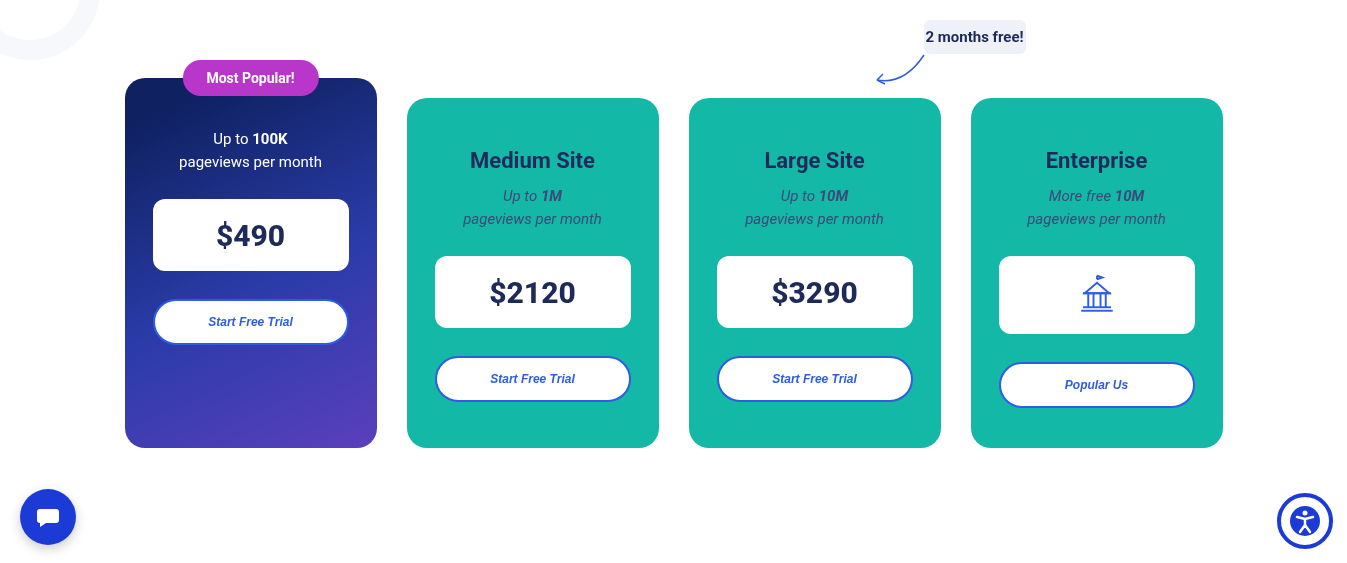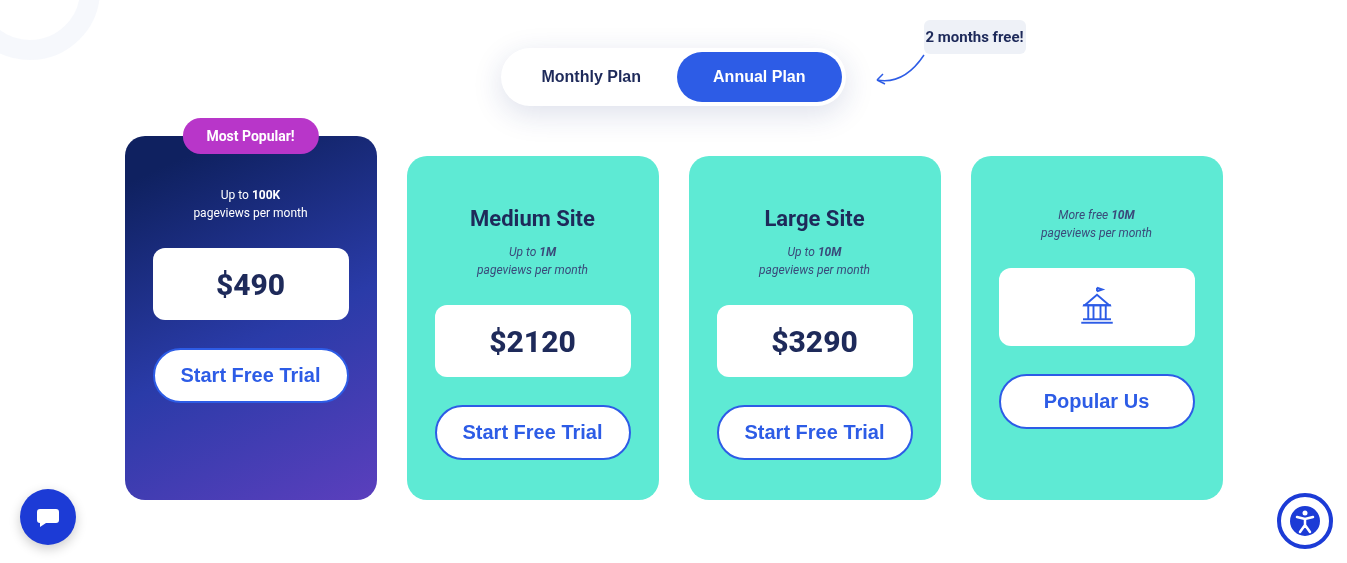--- a/index.html
+++ b/index.html
@@ -82,21 +82,21 @@
     }
     .card {
       width: 252px;
       min-height: 325px;
       border-radius: 20px;
       padding: 50px 28px 40px 28px;
       position: relative;
       text-align: center;
     }
     .card.light {
-      background: #5eead4;
+      background: #14b8a6;
     }
     .card.featured {
       background: linear-gradient(155deg, #0f2160 10%, #2a3ba8 55%, #5b3fbd 100%);
       color: #ffffff;
       margin-top: -20px;
     }
     .badge-popular {
       position: absolute;
       top: -18px;
       left: 50%;
@@ -109,21 +109,21 @@
       border-radius: 999px;
       white-space: nowrap;
     }
     .plan-name {
       font-size: 22px;
       font-weight: 700;
       margin-bottom: 12px;
     }
     .card.light .plan-name { color: #1e2a5a; }
     .plan-sub {
-      font-size: 12px;
+      font-size: 15px;
       line-height: 1.5;
       margin-bottom: 26px;
     }
     .card.light .plan-sub { color: #3a4a7a; font-style: italic; }
     .plan-sub b { font-weight: 700; }
     .price-box {
       background: #ffffff;
       border-radius: 12px;
       padding: 18px 10px;
       margin-bottom: 28px;
@@ -139,22 +139,23 @@
     }
     .cta {
       display: inline-block;
       width: 100%;
       padding: 14px 0;
       border: 2px solid #2d5ce6;
       background: #ffffff;
       border-radius: 999px;
       color: #2d5ce6;
       font-weight: 700;
-      font-size: 20px;
-      cursor: pointer;
+      font-size: 12px;
+      cursor: pointer;
+      font-style: italic;
     }
     .building-icon {
       width: 42px;
       height: 42px;
     }
     .chat-bubble {
       position: absolute;
       bottom: 18px;
       left: 20px;
       width: 56px;
@@ -181,24 +182,20 @@
       justify-content: center;
       cursor: pointer;
     }
   </style>
 </head>
 <body>
 
 <div class="corner-deco"></div>
 
 <div class="toggle-wrapper">
-  <div class="toggle">
-    <button class="toggle-btn">Monthly Plan</button>
-    <button class="toggle-btn active">Annual Plan</button>
-  </div>
   <div class="promo">
     <span class="promo-badge">2 months free!</span>
     <svg class="promo-arrow" viewBox="0 0 60 40">
       <path d="M55 5 Q 35 35 8 30" stroke="#2d5ce6" stroke-width="1.5" fill="none"></path>
       <path d="M8 30 L 14 24 M8 30 L 16 34" stroke="#2d5ce6" stroke-width="1.5" fill="none"></path>
     </svg>
   </div>
 </div>
 
 <div class="pricing-grid">
@@ -230,20 +227,21 @@
     <div class="plan-sub">
       <span>Up to </span><b>10M</b><br><span> pageviews per month</span>
     </div>
     <div class="price-box">
       <span class="price">$3290</span>
     </div>
     <button class="cta">Start Free Trial</button>
   </div>
 
   <div class="card light">
+    <div class="plan-name">Enterprise</div>
     <div class="plan-sub">
       <span>More free </span><b>10M</b><br><span> pageviews per month</span>
     </div>
     <div class="price-box">
       <svg class="building-icon" viewBox="0 0 48 48" fill="none" stroke="#2d5ce6" stroke-width="2.2">
         <path d="M24 6 L24 2"></path>
         <path d="M24 2 L30 4 L24 6"></path>
         <path d="M10 22 L24 10 L38 22 Z"></path>
         <line x1="8" y1="22" x2="40" y2="22"></line>
         <line x1="14" y1="22" x2="14" y2="38"></line>

